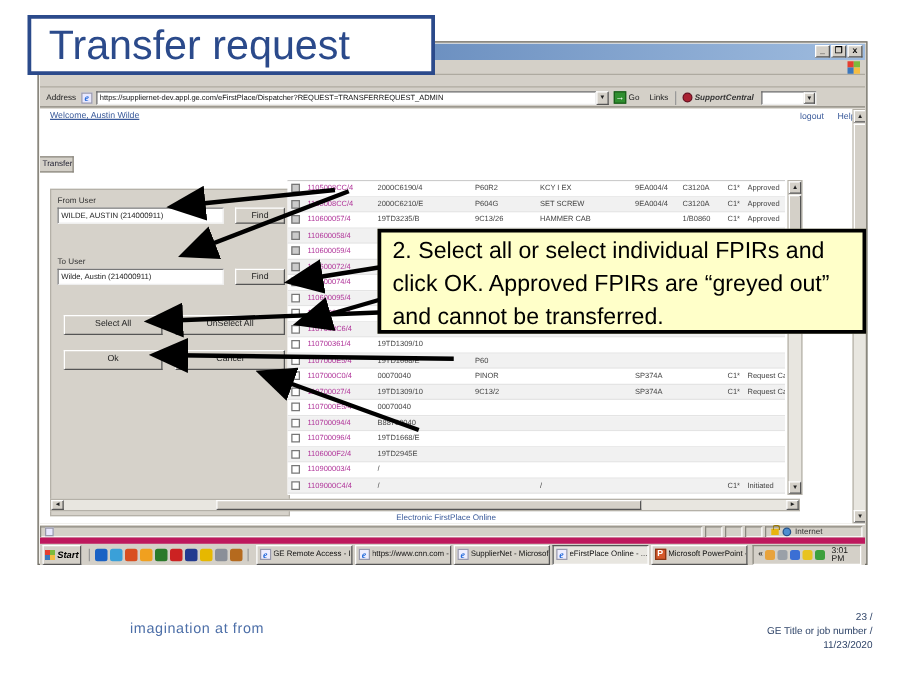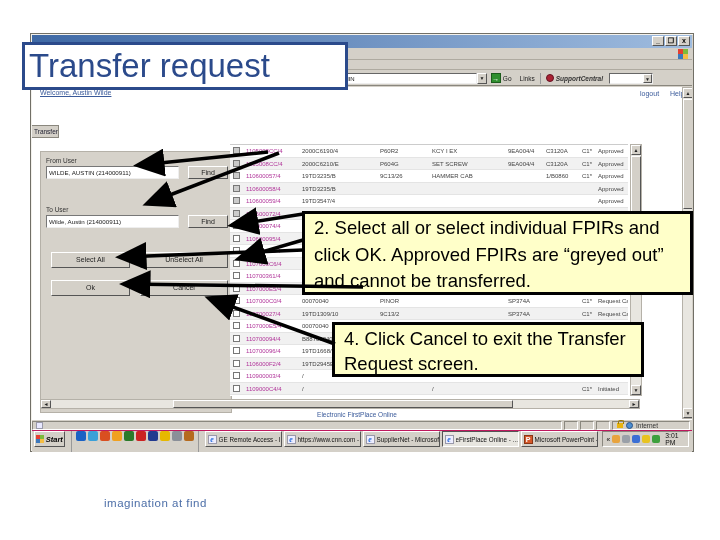--- a/index.html
+++ b/index.html
@@ -1,22 +1,22 @@
 <!DOCTYPE html>
 <html><head>
 <meta charset="utf-8">
 <style>
   * { margin:0; padding:0; box-sizing:border-box; }
   html,body { width:720px; height:540px; background:#fff; font-family:"Liberation Sans", sans-serif; }
   .slide { position:relative; width:720px; height:540px; background:#ffffff; overflow:hidden; }
 
   
-  .title-box { position:absolute; left:22px; top:42px; width:326px; height:48px;
+  .title-box { position:absolute; left:22px; top:12px; width:326px; height:48px;
     background:#ffffff; border:3px solid #2b4a8b; color:#2b4a8b;
-    font-size:33px; line-height:42px; padding-left:4px; white-space:nowrap; overflow:hidden; z-index:30; }
+    font-size:33px; line-height:42px; padding-left:14px; white-space:nowrap; overflow:hidden; z-index:30; }
 
   
   .browser { position:absolute; left:30px; top:33px; width:664px; height:419px;
     background:#d4d0c8; border:1px solid #716f66; box-shadow:inset 1px 1px 0 #f3f1ec; z-index:1; }
   .titlebar { position:absolute; left:1px; top:1px; right:1px; height:13px;
     background:linear-gradient(90deg,#3f69a5,#9fbcdf); }
   .winbtns { position:absolute; right:2px; top:1px; display:flex; gap:1px; }
   .winbtn { width:12px; height:10px; background:#d4d0c8; border:1px solid; border-color:#fff #555 #555 #fff;
     font-size:7px; line-height:8px; text-align:center; color:#000; font-weight:bold; }
   .menubar { position:absolute; left:1px; top:14px; right:1px; height:12px; background:#d4d0c8; border-bottom:1px solid #aeaaa0; }
@@ -87,21 +87,21 @@
   .st-main { flex:1 1 auto; display:flex; align-items:center; }
   .page-ico { width:7px; height:7px; background:#e8e8ff; border:1px solid #99a; margin:0 3px; }
   .st-small { width:14px; }
   .st-zone { width:78px; display:flex; align-items:center; }
   .lock { width:6px; height:5px; background:#e8b410; margin:0 3px 0 4px; position:relative; }
   .lock:before { content:""; position:absolute; left:1px; top:-3px; width:4px; height:3px; border:1px solid #9a7a08; border-bottom:none; border-radius:2px 2px 0 0; }
   .globe { width:7px; height:7px; border-radius:50%; background:#4d8ed0; border:1px solid #26538a; margin-right:3px; }
 
   
   .taskbar { position:absolute; left:1px; top:396px; right:1px; height:22px; background:#d4d0c8;
-    border-top:1px solid #be185d; display:flex; font-size:6.5px; }
+    border-top:5px solid #be185d; display:flex; align-items:center; font-size:6.5px; }
   .startbtn { width:33px; height:16px; margin-left:2px; background:#d4d0c8; border:1px solid; border-color:#fff #555 #555 #fff;
     display:flex; align-items:center; justify-content:center; gap:2px; font-weight:bold; font-style:italic; font-size:7.5px; }
   .miniflag { width:8px; height:8px; display:grid; grid-template-columns:4px 4px; }
   .miniflag i { width:4px; height:4px; }
   .ql-area { display:flex; gap:2px; margin:0 6px 0 6px; padding:0 4px; border-left:1px solid #999; border-right:1px solid #999; }
   .ql { width:10px; height:10px; border-radius:2px; }
   .tasks { display:flex; gap:2px; flex:1 1 auto; }
   .taskbtn { width:77px; height:16px; background:#d4d0c8; border:1px solid; border-color:#fff #555 #555 #fff;
     display:flex; align-items:center; overflow:hidden; white-space:nowrap; }
   .taskbtn.active { background:#e8e6e0; border-color:#555 #fff #fff #555; }
@@ -110,21 +110,21 @@
   .ticon.pp { background:#d4582a; color:#fff; font:bold 7px "Liberation Sans",sans-serif; line-height:8px; border-color:#8a3515; }
   .tlabel { font-size:6.3px; color:#111; overflow:hidden; }
   .tray { display:flex; align-items:center; gap:2px; height:16px; margin:0 3px 0 4px; border:1px solid; border-color:#8a877e #fff #fff #8a877e; padding:0 4px; }
   .tri { width:8px; height:8px; border-radius:2px; }
   .clock { font-size:6.8px; margin-left:3px; color:#111; }
 
   
   .callout { position:absolute; background:#ffffc9; border:3px solid #000; color:#000; z-index:20;
     font-size:18px; line-height:26px; padding:1px 9px; overflow:visible; }
   .co1 { left:52px; top:96px; width:562px; height:57px; font-size:17.5px; line-height:26px; }
-  .co2 { left:302px; top:183px; width:391px; height:84px; font-size:18.5px; line-height:26.5px;margin-top:28px; }
+  .co2 { left:302px; top:183px; width:391px; height:84px; font-size:18.5px; line-height:26.5px; }
   .co3 { left:363px; top:268px; width:311px; height:34px; font-size:18.5px; line-height:26px; }
   .co4 { left:332px; top:322px; width:312px; height:55px; font-size:18.5px; line-height:25px; }
 
   .arrows { position:absolute; left:0; top:0; z-index:25; pointer-events:none; }
 
   
   .ge-logo { position:absolute; left:40px; top:474px; width:55px; height:55px; border-radius:50%; background:#2a4a97; z-index:5; }
   .ge-logo .ring { position:absolute; left:3px; top:3px; right:3px; bottom:3px; border-radius:50%; border:2px solid rgba(255,255,255,.85); }
   .ge-logo .mono { position:absolute; left:0; right:0; top:13px; text-align:center; color:#fff;
     font:italic 24px "DejaVu Serif",serif; }
@@ -502,31 +502,35 @@
             <span class="tri" style="background: rgb(61, 160, 61);"></span>
           </span>
         <span class="clock">3:01 PM</span>
       </div>
     </div>
   </div>
 
   <div class="title-box">Transfer request</div>
 
   <div class="callout co2">2. Select all or select individual FPIRs and click OK. Approved FPIRs are “greyed out” and cannot be transferred.</div>
-  <div class="callout co4">4. Click Cancel to exit the Transfer Request screen.</div>
 
   <svg class="arrows" width="720" height="540">
     <defs>
       <marker id="ah" markerWidth="9" markerHeight="8" refX="7" refY="4" orient="auto">
         <path d="M0,0 L9,4 L0,8 z" fill="#000"></path>
       </marker>
     </defs>
     <line x1="268" y1="152" x2="140" y2="165" stroke="#000" stroke-width="3.5" marker-end="url(#ah)"></line>
     <line x1="279" y1="153" x2="149" y2="203" stroke="#000" stroke-width="3.5" marker-end="url(#ah)"></line>
     <line x1="303" y1="214" x2="234" y2="225" stroke="#000" stroke-width="3.5" marker-end="url(#ah)"></line>
     <line x1="303" y1="240" x2="241" y2="258" stroke="#000" stroke-width="3.5" marker-end="url(#ah)"></line>
     <line x1="303" y1="250" x2="122" y2="257" stroke="#000" stroke-width="3.5" marker-end="url(#ah)"></line>
     <line x1="363" y1="287" x2="126" y2="284" stroke="#000" stroke-width="3.5" marker-end="url(#ah)"></line>
     <line x1="335" y1="344" x2="211" y2="299" stroke="#000" stroke-width="3.5" marker-end="url(#ah)"></line>
   </svg>
 
-  <div class="tagline">imagination at find</div>
+  <div class="tagline">imagination at from</div>
+  <div class="foot-right">
+    <div>23 /</div>
+    <div>GE Title or job number /</div>
+    <div>11/23/2020</div>
+  </div>
 </div>
 
 </body></html>

